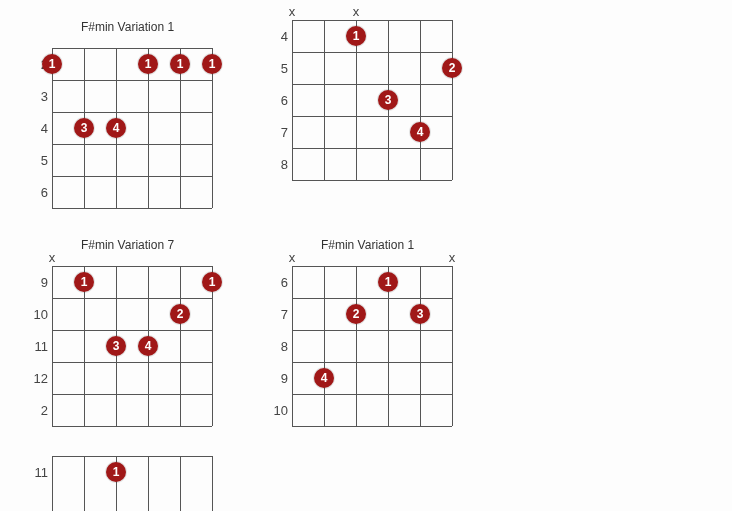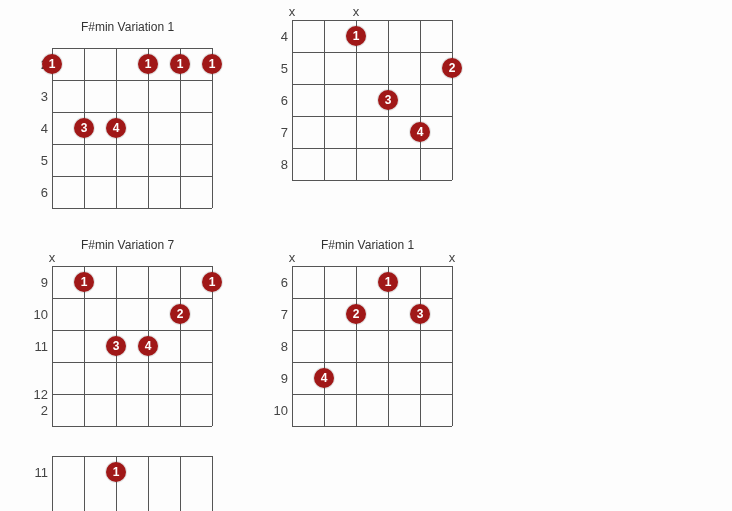--- a/index.html
+++ b/index.html
@@ -144,21 +144,21 @@
           <div class="hline" style="top: 160px;"></div>
           <div class="vline" style="left: 0px;"></div>
           <div class="vline" style="left: 32px;"></div>
           <div class="vline" style="left: 64px;"></div>
           <div class="vline" style="left: 96px;"></div>
           <div class="vline" style="left: 128px;"></div>
           <div class="vline" style="left: 160px;"></div>
           <div class="fret-label" style="top: 16px;">9</div>
           <div class="fret-label" style="top: 48px;">10</div>
           <div class="fret-label" style="top: 80px;">11</div>
-          <div class="fret-label" style="top: 128px;">12</div>
+          <div class="fret-label" style="top: 112px;">12</div>
           <div class="fret-label" style="top: 144px;">2</div>
           <div class="mute-label" style="left: 0px;">x</div>
           <div class="dot" style="left: 32px; top: 16px;">1</div>
           <div class="dot" style="left: 160px; top: 16px;">1</div>
           <div class="dot" style="left: 128px; top: 48px;">2</div>
           <div class="dot" style="left: 64px; top: 80px;">3</div>
           <div class="dot" style="left: 96px; top: 80px;">4</div>
         </div>
       </div>
     </div>

